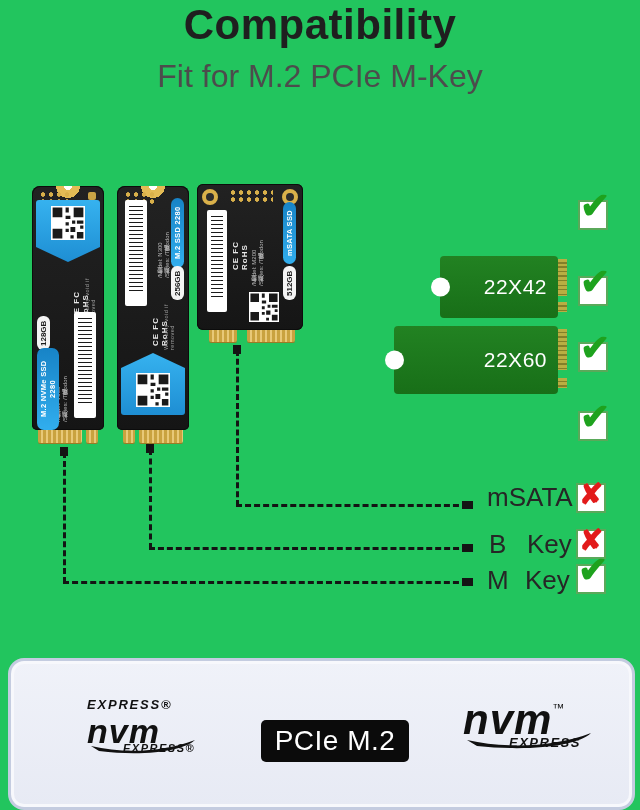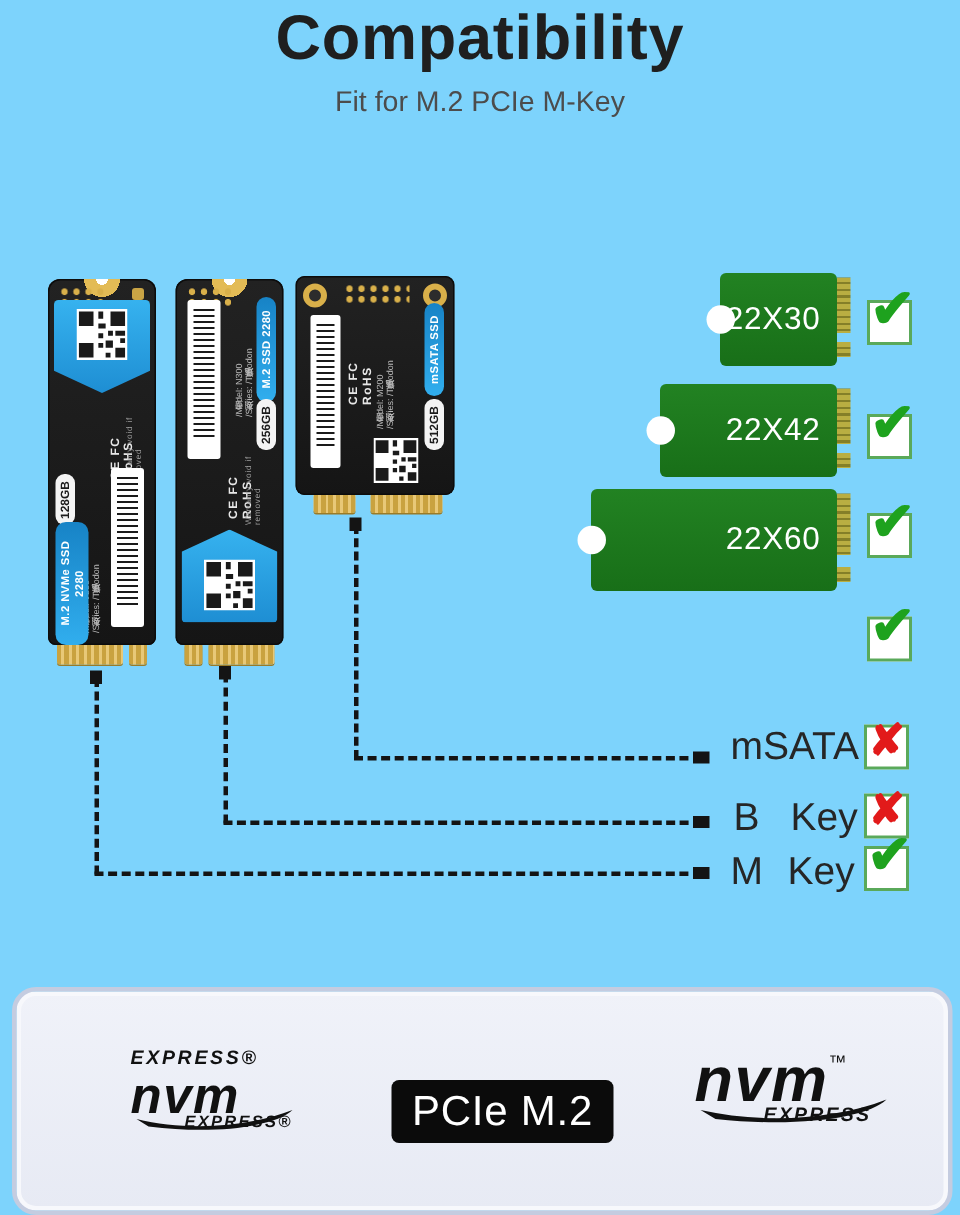--- a/index.html
+++ b/index.html
@@ -1,23 +1,23 @@
 <!DOCTYPE html>
 <html><head>
 <meta charset="utf-8">
 <style>
   html,body{margin:0;padding:0;background:#fff;}
-  .stage{position:relative;width:640px;height:810px;background:#7dd3fc;overflow:hidden;
+  .stage{position:relative;width:640px;height:810px;background:#22c55e;overflow:hidden;
          font-family:"Liberation Sans",sans-serif;margin:0 auto;}
 
   
   .title{position:absolute;top:1px;left:0;width:100%;text-align:center;
          font-size:42px;font-weight:800;color:#1f1f1f;letter-spacing:.5px;}
   .subtitle{position:absolute;top:58px;left:0;width:100%;text-align:center;
-         font-size:19px;font-weight:400;color:#4c4c4c;}
+         font-size:32px;font-weight:400;color:#4c4c4c;}
 
   
   .ssd{position:absolute;background:linear-gradient(180deg,#222,#151515);
        border-radius:8px 8px 5px 5px;box-shadow:0 0 0 1px #0c0c0c inset;}
   .ssd1{left:32px;top:186px;width:72px;height:244px;}
   .ssd2{left:117px;top:186px;width:72px;height:244px;}
   .msata{left:197px;top:184px;width:106px;height:146px;border-radius:6px;}
 
   .notch{position:absolute;top:0;left:50%;transform:translateX(-50%);
          width:24px;height:12px;
@@ -176,26 +176,20 @@
     <div class="vtext pill" style="right:7px;top:18px;height:52px;">mSATA SSD</div>
     <div class="vtext cap" style="right:7px;top:82px;height:26px;">512GB</div>
     <svg class="qr" style="left:auto;right:24px;bottom:8px;top:auto;transform:none;width:30px;height:30px;" viewBox="0 0 21 21">
       <rect width="21" height="21" fill="#fff"></rect>
       <path fill="#1a1a1a" d="M1 1h6v6H1zM3 3h2v2H3zM14 1h6v6h-6zM16 3h2v2h-2zM1 14h6v6H1zM3 16h2v2H3zM9 1h2v3H9zM9 6h3v2H9zM13 9h2v2h-2zM9 10h2v2H9zM16 9h4v2h-4zM9 14h2v2H9zM12 13h3v3h-3zM16 16h4v4h-4zM12 18h2v2h-2zM18 12h2v2h-2z"></path>
     </svg>
     <div class="edge" style="left:12px;width:28px;bottom:-12px;height:12px;"></div>
     <div class="edge" style="left:50px;right:8px;bottom:-12px;height:12px;"></div>
   </div>
 
-  <div class="ff-bar" style="left:480px;top:182px;width:78px;height:62px;">
-    <div class="ff-notch"></div>
-    <div class="ff-conn-a"></div>
-    <div class="ff-conn-b"></div>
-    <div class="ff-label">22X30</div>
-  </div>
   <div class="ff-bar" style="left:440px;top:256px;width:118px;height:62px;">
     <div class="ff-notch"></div>
     <div class="ff-conn-a"></div>
     <div class="ff-conn-b"></div>
     <div class="ff-label">22X42</div>
   </div>
   <div class="ff-bar" style="left:394px;top:326px;width:164px;height:68px;">
     <div class="ff-notch"></div>
     <div class="ff-conn-a"></div>
     <div class="ff-conn-b"></div>

